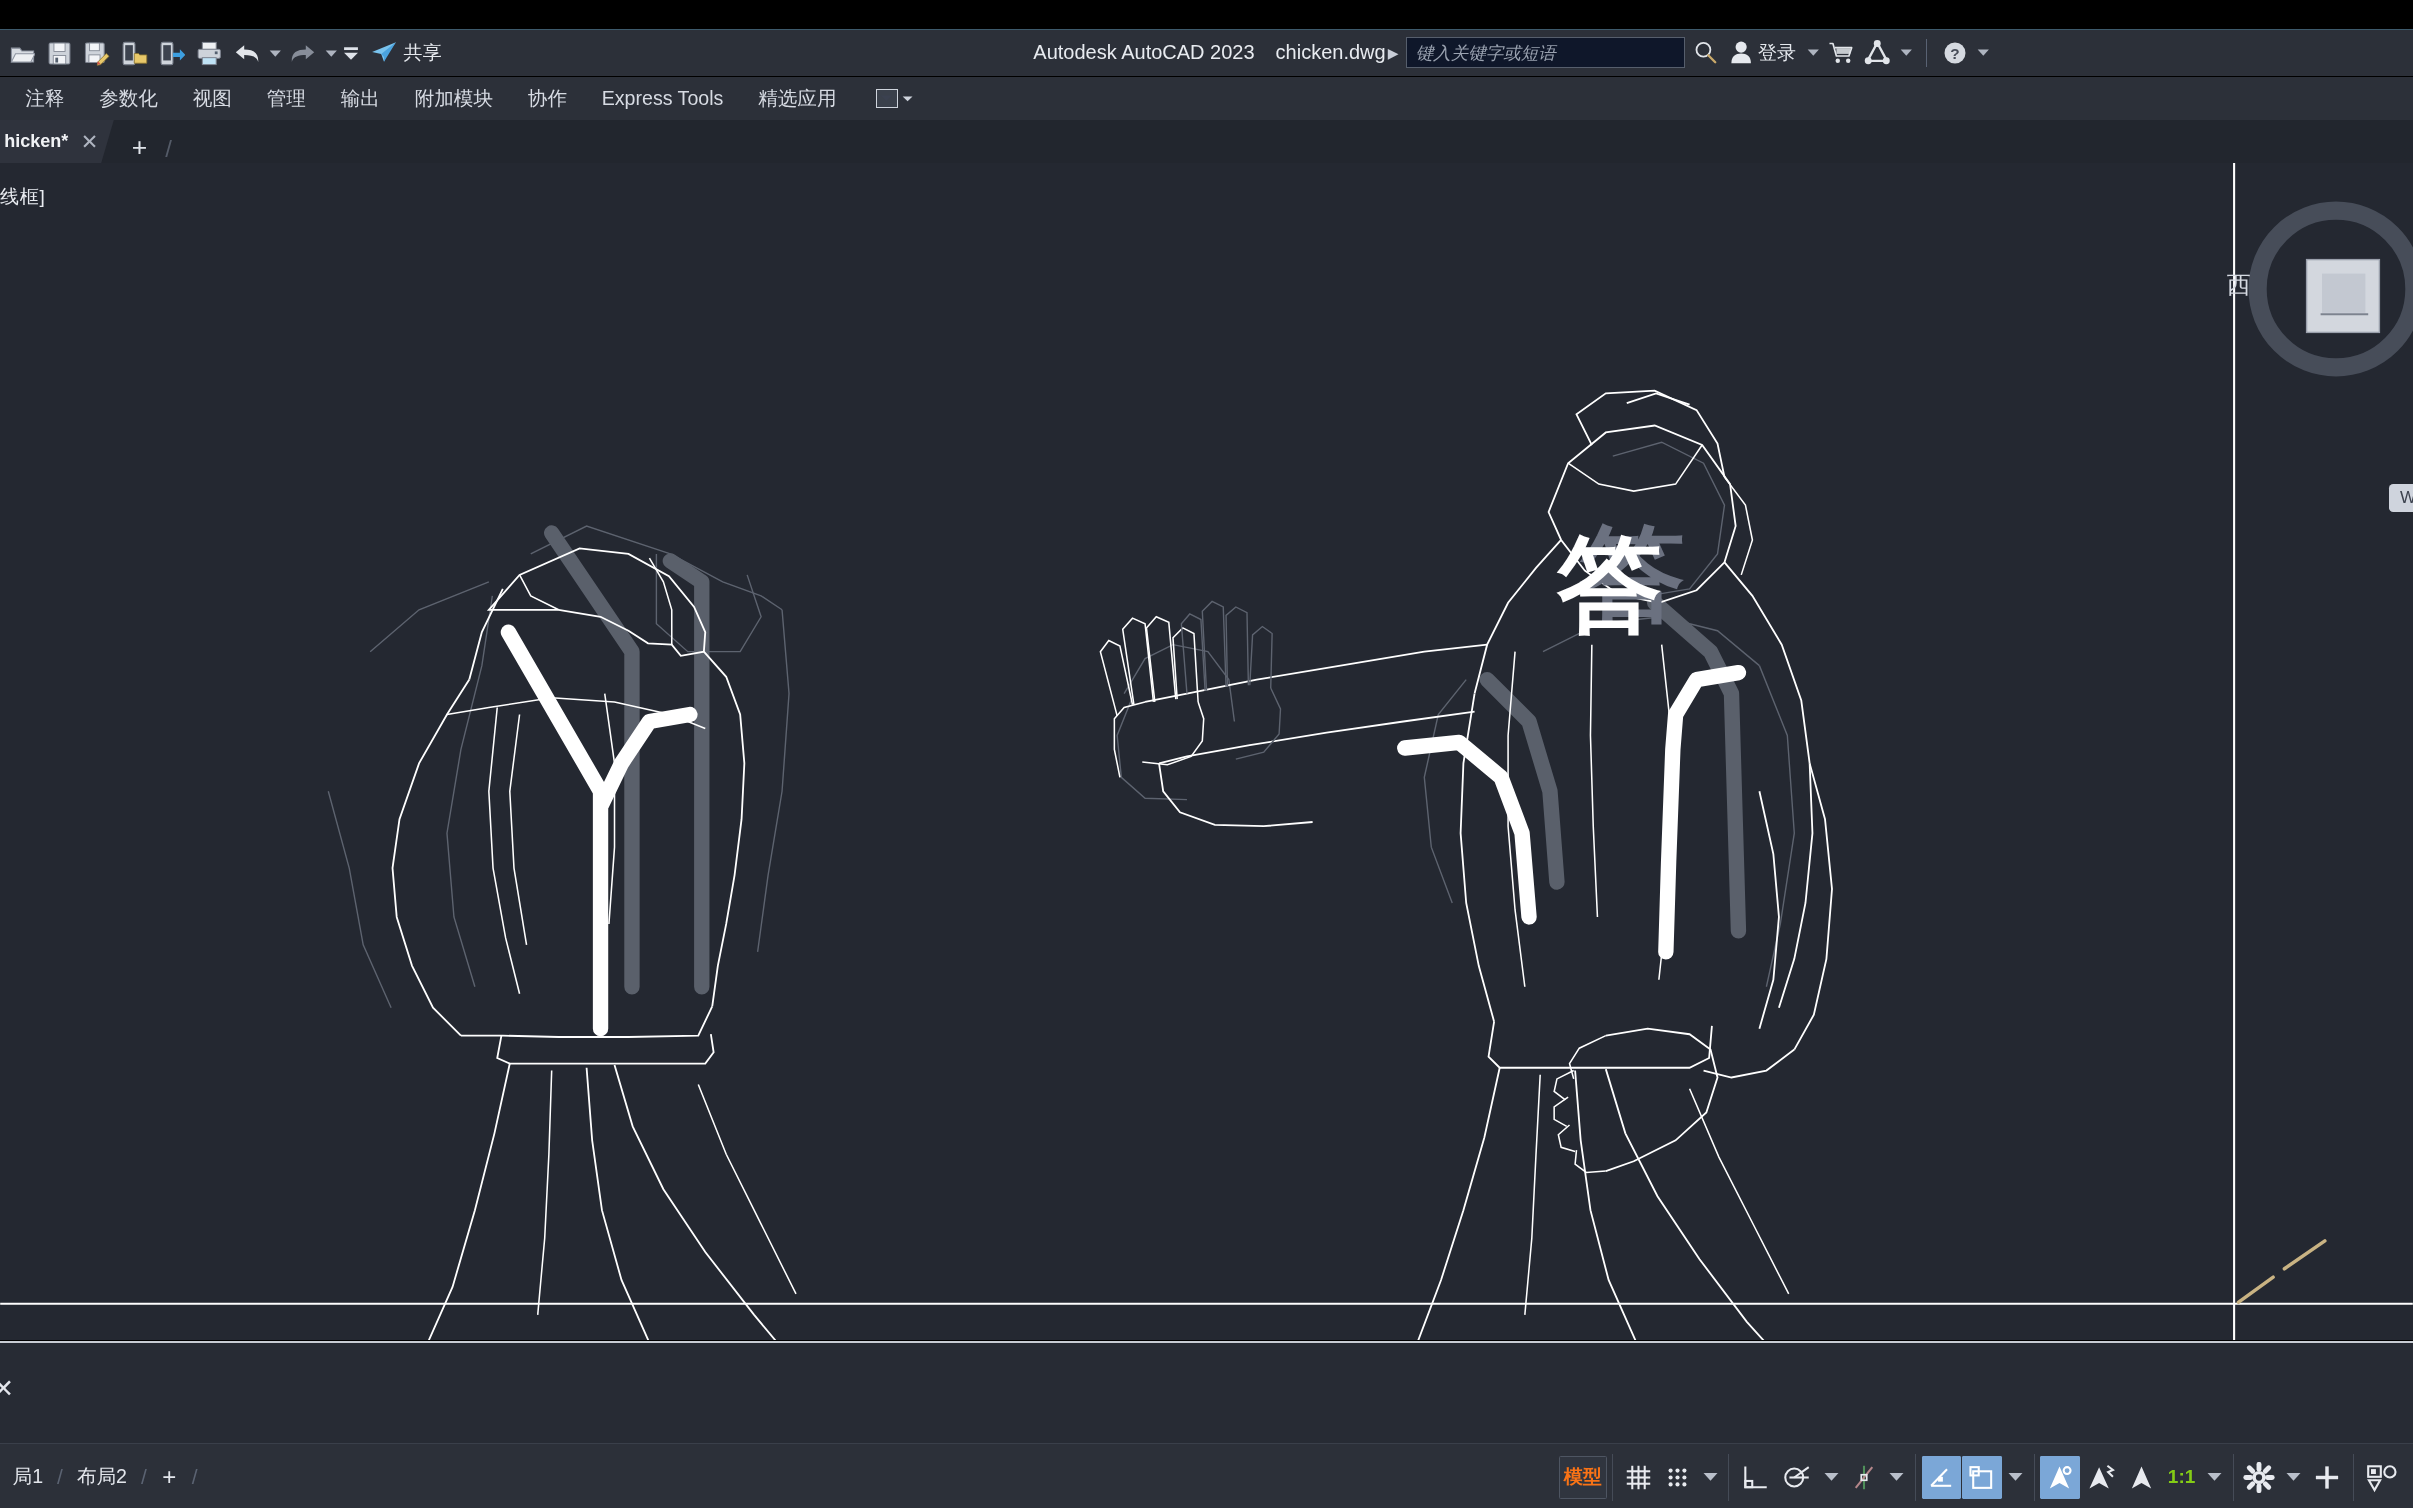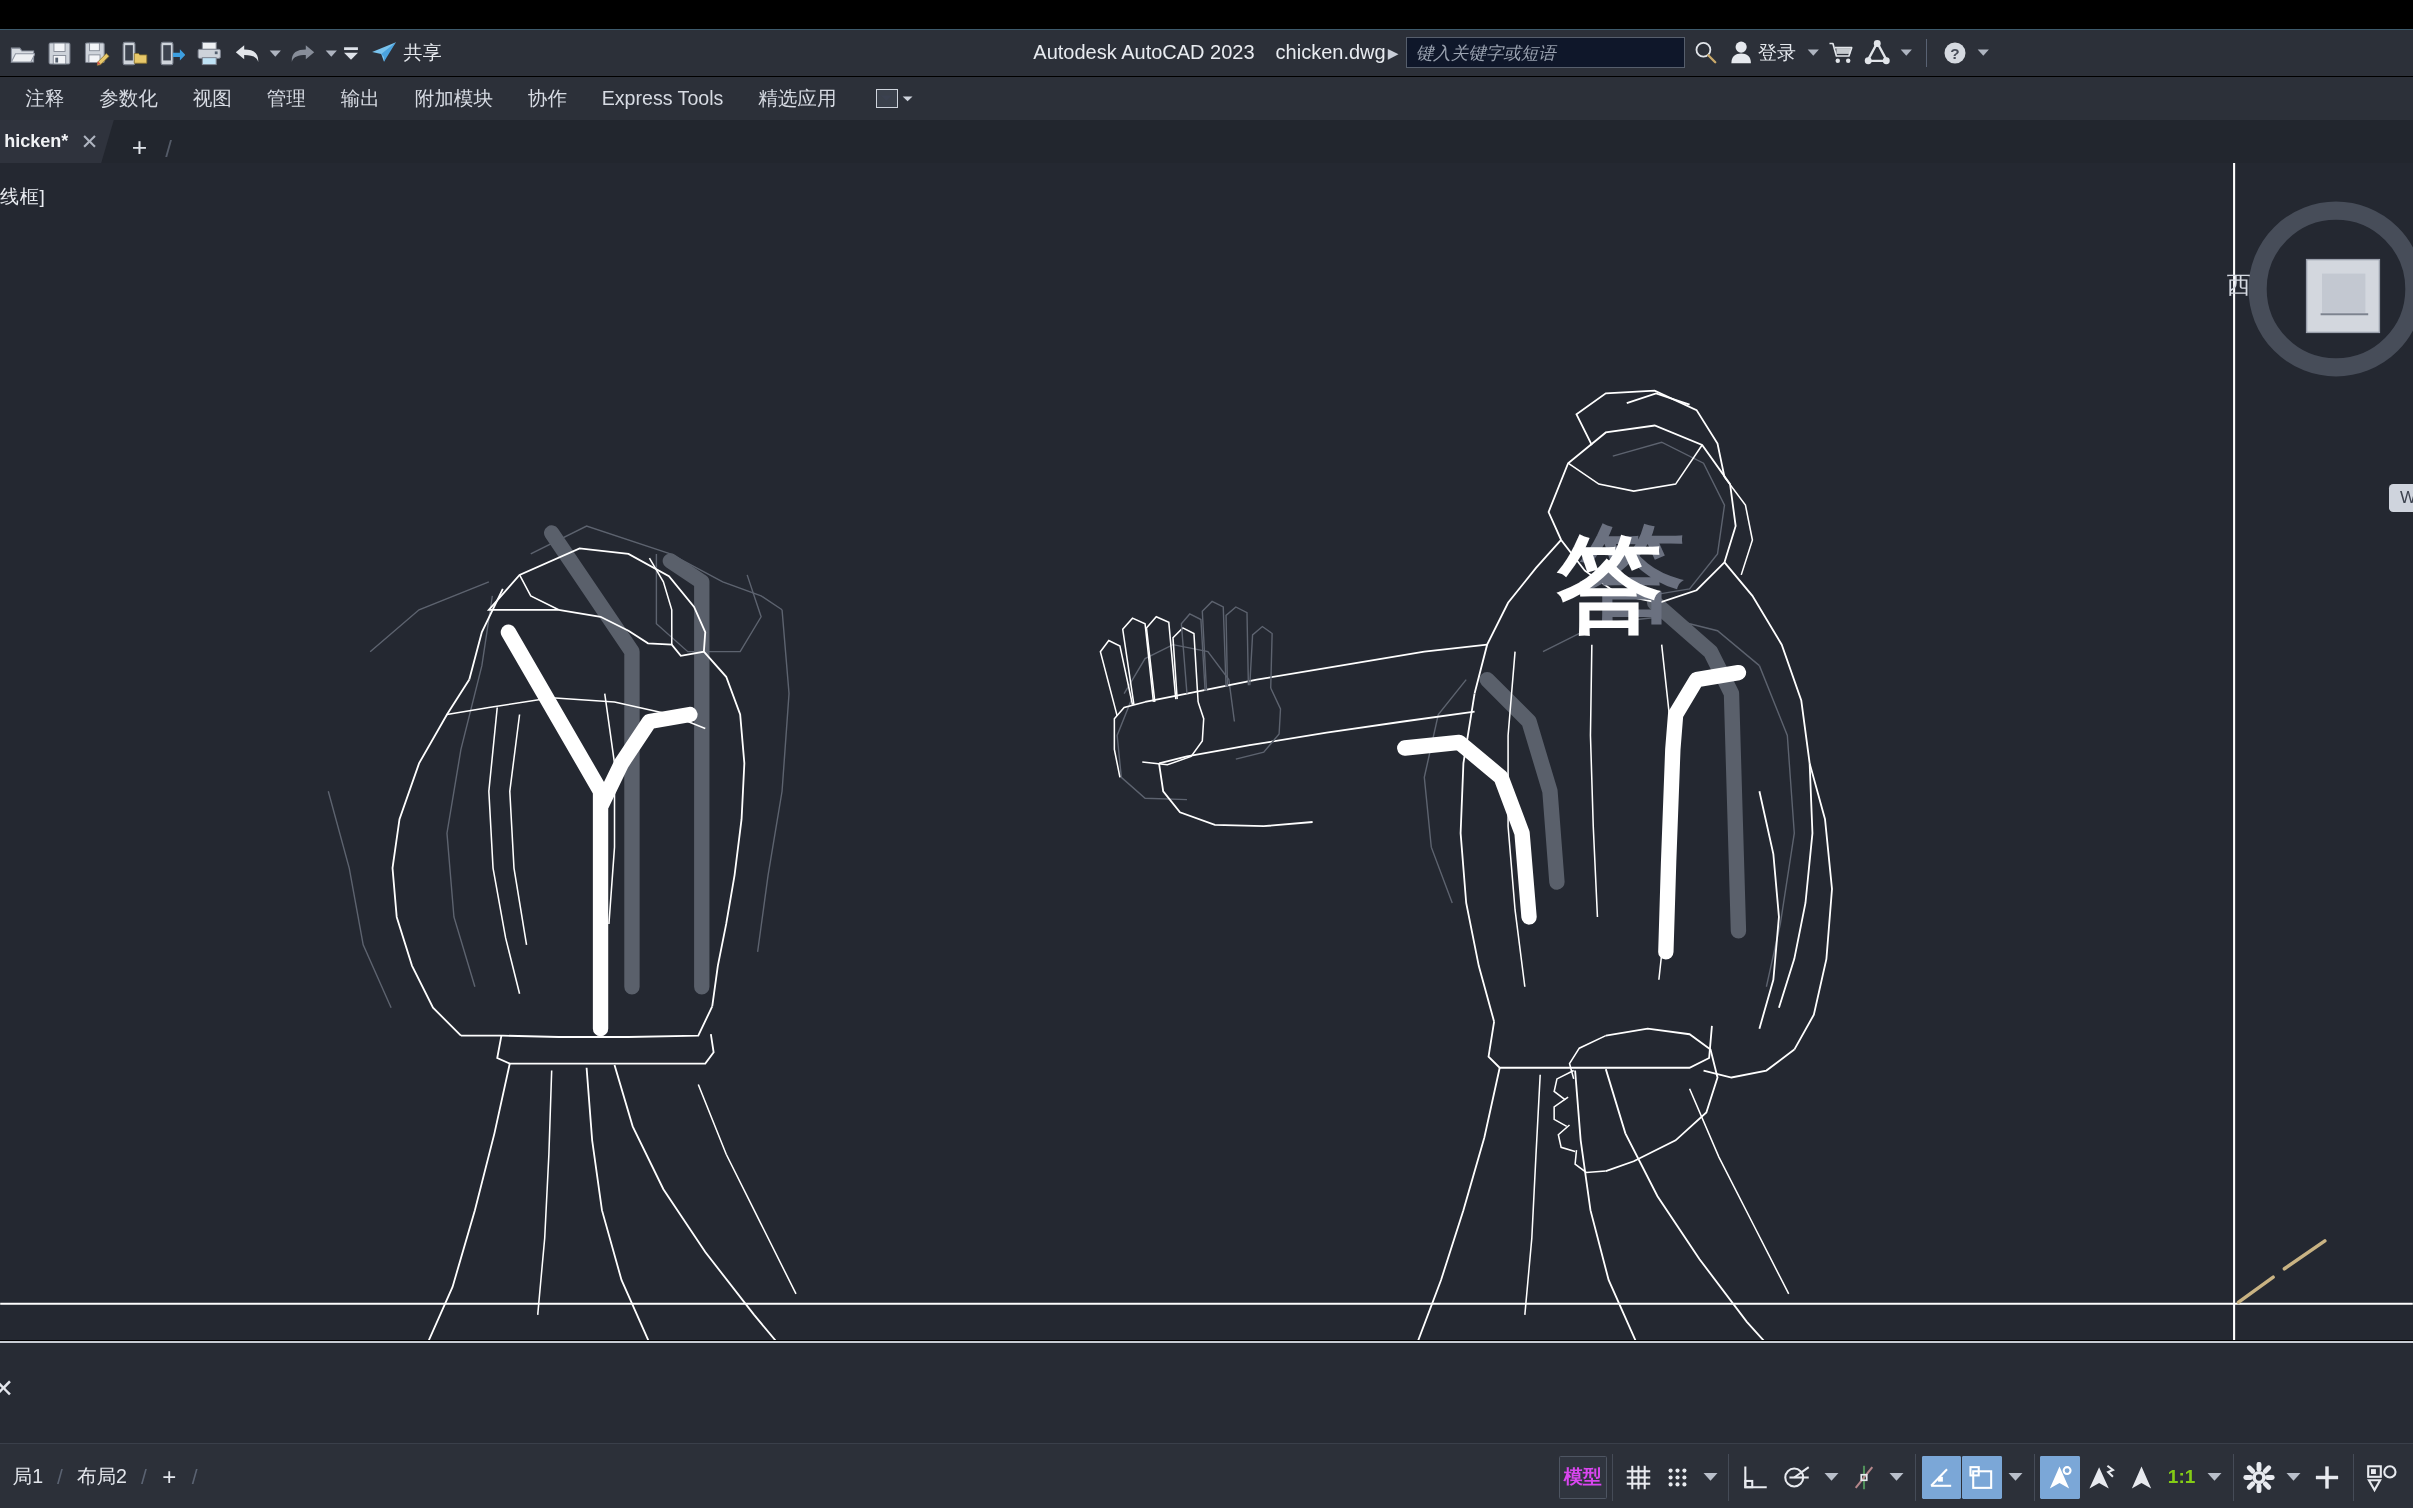--- a/index.html
+++ b/index.html
@@ -135,21 +135,21 @@
     display:flex; align-items:center; height:47px;
     border-left:0.7px solid #454b57; padding:0 5.6px; gap:1.4px;
   }
   .sb-group:first-child { border-left:none; }
   .sb-item {
     min-width:38px; height:43px; display:flex; align-items:center;
     justify-content:center; border-radius:1.4px; padding:0 4.2px;
   }
   .sb-item.active { background:#7ba7d7; }
   .sb-item.boxed { border:0.7px solid #4e5562; background:#30353f; }
-  .sb-text { color:#d946ef; font-size:19px; font-weight:bold; }
+  .sb-text { color:#f97316; font-size:19px; font-weight:bold; }
   .sb-scale { color:#84cc16; font-size:19px; font-weight:bold; }
   .sb-caret { width:25px; height:43px; display:flex; align-items:center; justify-content:center; }
 </style>
 </head>
 <body>
 
 <div id="app">
 
   <div class="top-black"></div>
 

